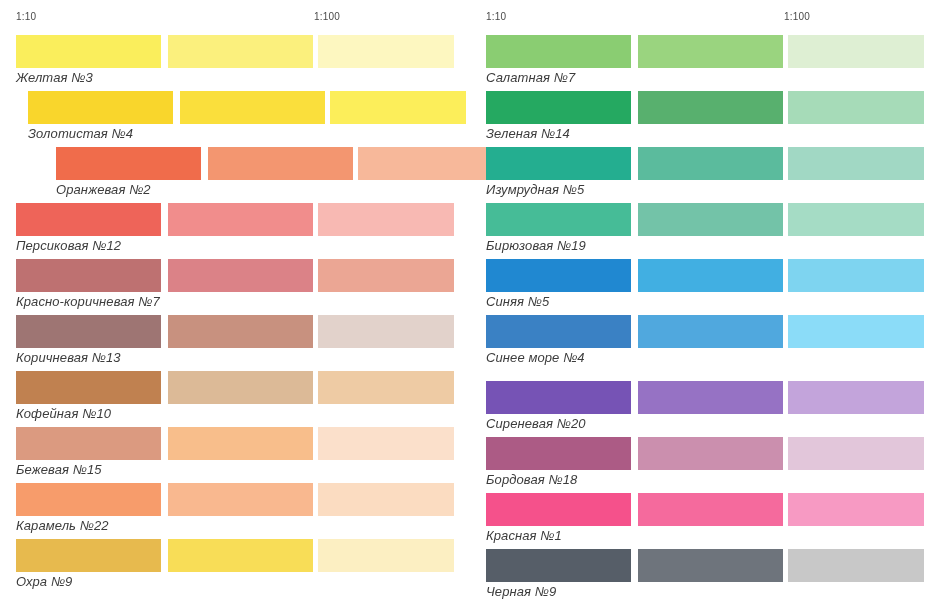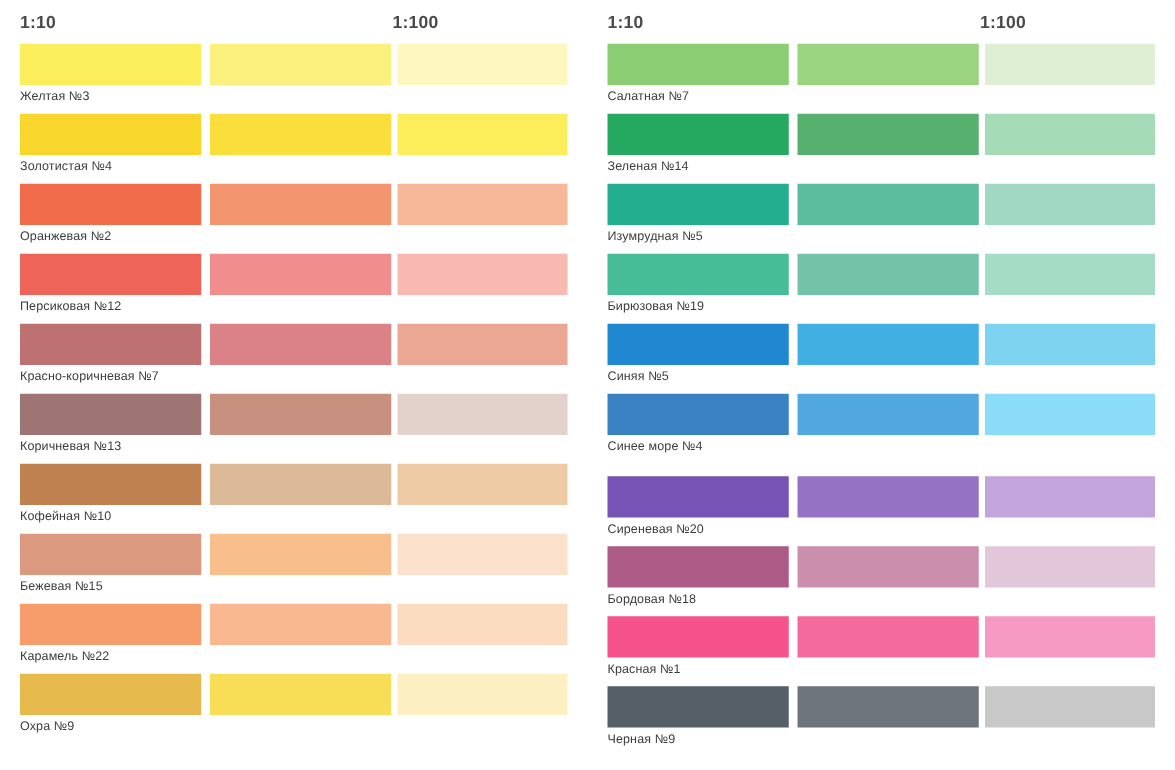--- a/index.html
+++ b/index.html
@@ -32,26 +32,25 @@
   .header-row {
     position: absolute;
     left: 0;
     top: 0;
     width: 470px;
     height: 30px;
   }
   .col-header {
     position: absolute;
     top: 12px;
-    font-size: 14px;
+    font-size: 10px;
     line-height: 10px;
     color: #4a4a4a;
     letter-spacing: 0.2px;
     white-space: nowrap;
-    font-weight: bold;
   }
   .ch-0 { left: 16px; }
   .ch-1 { left: 168px; margin-top: 24px; }
   .ch-2 { left: 314px; }
 
   .swatch-row {
     position: absolute;
     left: 0;
     width: 470px;
     height: 50px;
@@ -62,52 +61,53 @@
     height: 33px;
   }
   .sw-0 { left: 16px;  width: 145px; }
   .sw-1 { left: 168px; width: 145px; }
   .sw-2 { left: 318px; width: 136px; }
 
   .row-label {
     position: absolute;
     left: 16px;
     top: 37px;
-    font-size: 10px;
+    font-size: 13px;
     line-height: 11px;
     color: #3c3c3c;
     white-space: nowrap;
     letter-spacing: 0.1px;
+    font-style: italic;
   }
 </style>
 </head>
 <body>
 
 <div class="sheet">
 
   <div class="panel panel-left">
     <div class="header-row">
       <div class="col-header ch-0">1:10</div>
       <div class="col-header ch-1">1:20</div>
       <div class="col-header ch-2">1:100</div>
     </div>
     <div class="rows">
         <div class="swatch-row" style="top: 35px;">
           <div class="swatch sw-0" title="Желтая №3 1:10" style="background: rgb(250, 238, 92);"></div>
           <div class="swatch sw-1" title="Желтая №3 1:20" style="background: rgb(251, 240, 125);"></div>
           <div class="swatch sw-2" title="Желтая №3 1:100" style="background: rgb(253, 247, 192);"></div>
           <div class="row-label">Желтая №3</div>
         </div>
-        <div class="swatch-row" style="top: 91px;">
+        <div class="swatch-row" style="top: 91px; margin-left: 12px;">
           <div class="swatch sw-0" title="Золотистая №4 1:10" style="background: rgb(249, 214, 44);"></div>
           <div class="swatch sw-1" title="Золотистая №4 1:20" style="background: rgb(250, 223, 60);"></div>
           <div class="swatch sw-2" title="Золотистая №4 1:100" style="background: rgb(252, 238, 90);"></div>
           <div class="row-label">Золотистая №4</div>
         </div>
-        <div class="swatch-row" style="top: 147px;">
+        <div class="swatch-row" style="top: 147px; margin-left: 40px;">
           <div class="swatch sw-0" title="Оранжевая №2 1:10" style="background: rgb(240, 108, 75);"></div>
           <div class="swatch sw-1" title="Оранжевая №2 1:20" style="background: rgb(243, 150, 112);"></div>
           <div class="swatch sw-2" title="Оранжевая №2 1:100" style="background: rgb(247, 184, 154);"></div>
           <div class="row-label">Оранжевая №2</div>
         </div>
         <div class="swatch-row" style="top: 203px;">
           <div class="swatch sw-0" title="Персиковая №12 1:10" style="background: rgb(238, 100, 89);"></div>
           <div class="swatch sw-1" title="Персиковая №12 1:20" style="background: rgb(241, 141, 140);"></div>
           <div class="swatch sw-2" title="Персиковая №12 1:100" style="background: rgb(248, 185, 179);"></div>
           <div class="row-label">Персиковая №12</div>

